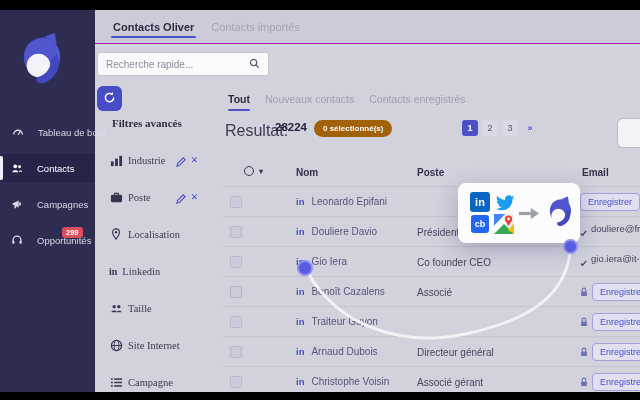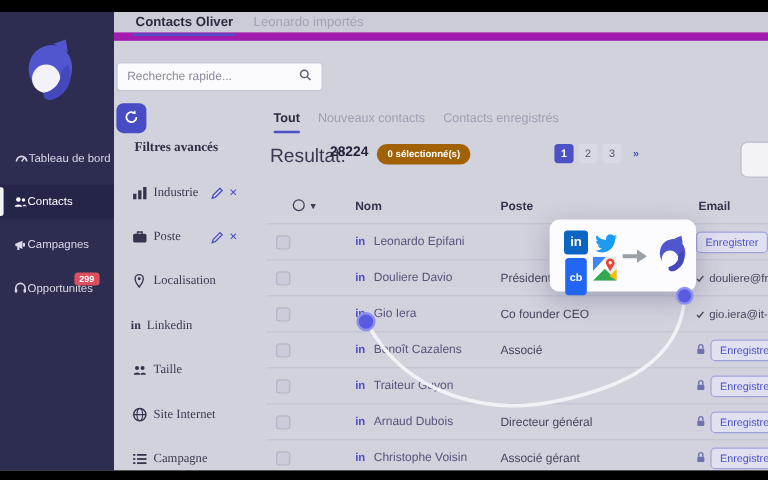--- a/index.html
+++ b/index.html
@@ -7,30 +7,30 @@
   .screen { position:relative; width:640px; height:400px; background:#d2d2dd; overflow:hidden; }
 
   .bar { position:absolute; left:0; width:640px; background:#000; z-index:40; }
   .bar.top { top:0; height:10px; }
   .bar.bottom { top:392px; height:8px; }
 
   
   .sidebar { position:absolute; left:0; top:10px; width:95px; height:382px; background:#2d2d51; z-index:10; }
   .logo { position:absolute; left:14px; top:22px; width:58px; height:58px; }
   .nav { position:absolute; left:0; top:108px; width:95px; }
-  .nav-item { position:relative; display:flex; align-items:center; gap:0; height:28px; padding-left:11px; color:#d9d9e8; font-size:9.5px; cursor:pointer; }
+  .nav-item { position:relative; display:flex; align-items:center; gap:14px; height:28px; padding-left:11px; color:#d9d9e8; font-size:9.5px; cursor:pointer; }
   .nav-item.spaced { margin-top:8px;padding-left:10px; }
   .nav-item.active { background:#25254a; color:#ffffff; }
   .active-bar { position:absolute; left:0; top:2px; width:3px; height:24px; background:#f2f2f7; border-radius:0 2px 2px 0; }
   .nav-icon { width:13px; height:13px; flex:0 0 13px; display:flex; align-items:center; justify-content:center; }
   .nav-label { white-space:nowrap; }
   .badge { position:absolute; left:62px; top:1px; background:#d94f5c; color:#fff; font-size:7.5px; font-weight:bold; padding:1px 4px; border-radius:3px; }
 
   
-  .topbar { position:absolute; left:95px; top:10px; width:545px; height:24px; background:#ccccd8; border-bottom:7px solid #a21caf; z-index:5; display:flex; align-items:center; padding-left:3px; }
+  .topbar { position:absolute; left:95px; top:10px; width:545px; height:34px; background:#ccccd8; border-bottom:1px solid #a21caf; z-index:5; display:flex; align-items:center; padding-left:3px; }
   .top-tab { position:relative; margin-left:13px; font-size:11px; color:#a3a3b5; padding:9px 2px 8px; cursor:pointer; }
   .top-tab.active { color:#2c2c40; font-weight:bold; }
   .top-tab.active .underline { position:absolute; left:0; right:0; bottom:3px; height:2px; background:#4d51c8; border-radius:2px; }
 
   
   .search { position:absolute; left:97px; top:52px; width:172px; height:24px; background:#fafafc; border:1px solid #c6c6d5; border-radius:3px; display:flex; align-items:center; padding:0 8px; z-index:5; cursor:text; }
   .search-ph { flex:1; font-size:10px; color:#8b8b9e; }
 
   
   .filters { position:absolute; left:95px; top:0; width:126px; height:400px; z-index:4;font-family:Liberation Serif, serif; }
@@ -70,31 +70,31 @@
   .th-poste { position:absolute; left:195px; top:2px; }
   .th-email { position:absolute; left:360px; top:2px; }
 
   .rows { position:absolute; left:0; top:186px; width:418px; }
   .row { position:relative; height:30px; border-top:1px solid #c4c4d2; }
   .cb { position:absolute; left:8px; top:9px; width:12px; height:12px; background:#cbcbda; border:1px solid #b6b6c8; border-radius:3px; cursor:pointer; }
   .name-cell { position:absolute; left:74px; top:9px; display:flex; align-items:center; gap:7px; }
   .in-glyph { font-size:9.5px; font-weight:bold; color:#4b4fc6; }
   .name-text { font-size:10px; color:#55557a; white-space:nowrap; }
   .poste-cell { position:absolute; left:195px; top:10px; font-size:10px; color:#45455e; white-space:nowrap; }
-  .email-cell { position:absolute; left:358px; top:6px; width:60px; display:flex; align-items:center; gap:4px; }
+  .email-cell { position:absolute; left:358px; top:6px; width:60px; display:flex; align-items:flex-start; gap:4px; }
   .save-btn { font-family:"Liberation Sans", sans-serif; font-size:9px; color:#4d51c8; background:#e0e0f1; border:1px solid #9fa3dd; border-radius:4px; padding:3px 7px; cursor:pointer; white-space:nowrap; }
   .email-text { font-size:9.5px; color:#45455e; white-space:nowrap; }
 
   
   .curve { position:absolute; left:0; top:0; width:640px; height:400px; z-index:20; pointer-events:none; }
   .card { position:absolute; left:458px; top:183px; width:122px; height:60px; background:#fcfcfe; border-radius:8px; box-shadow:0 6px 22px rgba(50,50,100,.30); z-index:21; }
   .ic { position:absolute; display:flex; align-items:center; justify-content:center; }
   .ic-li { left:12px; top:9px; width:20px; height:20px; background:#0a66c2; border-radius:3px; color:#fff; font-size:11px; font-weight:bold; }
   .ic-tw { left:36px; top:9px; width:20px; height:20px; }
-  .ic-cb { left:13px; top:32px; width:18px; height:31px; background:#2167f3; border-radius:3px; color:#fff; font-size:9px; font-weight:bold; }
+  .ic-cb { left:13px; top:32px; width:18px; height:18px; background:#2167f3; border-radius:3px; color:#fff; font-size:9px; font-weight:bold; }
   .ic-maps { left:36px; top:31px; width:20px; height:20px; }
   .arrow-wrap { position:absolute; left:60px; top:14px; width:24px; height:32px; display:flex; align-items:center; }
   .fox-wrap { position:absolute; left:86px; top:7px; width:34px; height:46px; }
 
   .dot { position:absolute; border-radius:50%; background:#585ce0; border:2px solid #8d90ee; z-index:25; }
   .dot1 { left:297px; top:260px; width:16px; height:16px; }
   .dot2 { left:563px; top:239px; width:15px; height:15px; }
 </style>
 </head>
 <body>
@@ -156,21 +156,21 @@
       </div>
     </nav>
   </aside>
 
   <header class="topbar">
     <div class="top-tab active">
       <span>Contacts Oliver</span>
       <span class="underline"></span>
     </div>
     <div class="top-tab">
-      <span>Leonardo importés</span>
+      <span>Contacts importés</span>
     </div>
   </header>
 
   <div class="search">
     <span class="search-ph">Recherche rapide...</span>
     <span>
       <svg viewBox="0 0 12 12" width="11" height="11">
           <circle cx="5" cy="5" r="3.4" fill="none" stroke="#5a5a70" stroke-width="1.3"></circle>
           <line x1="7.6" y1="7.6" x2="10.6" y2="10.6" stroke="#5a5a70" stroke-width="1.3"></line>
         </svg>

